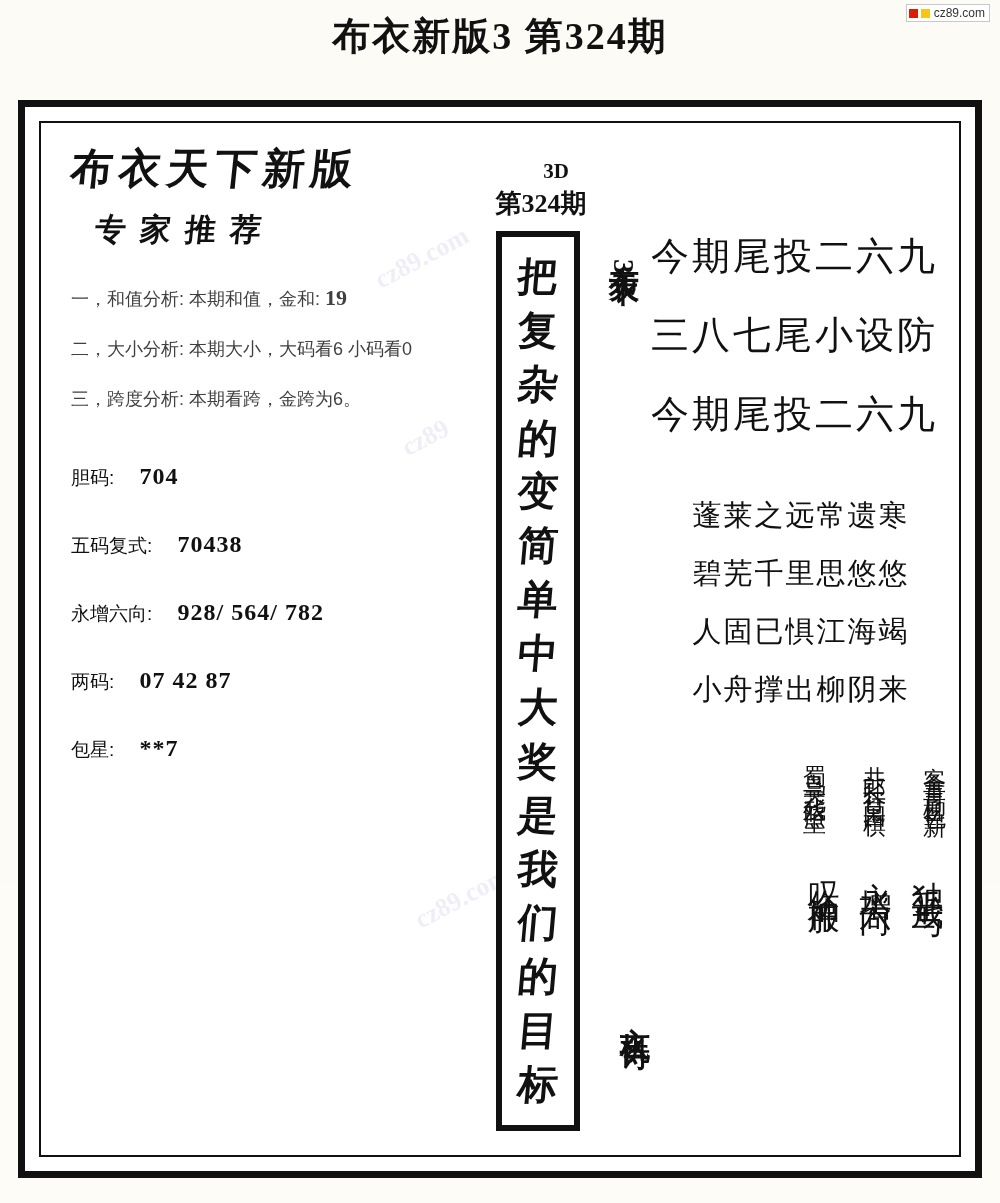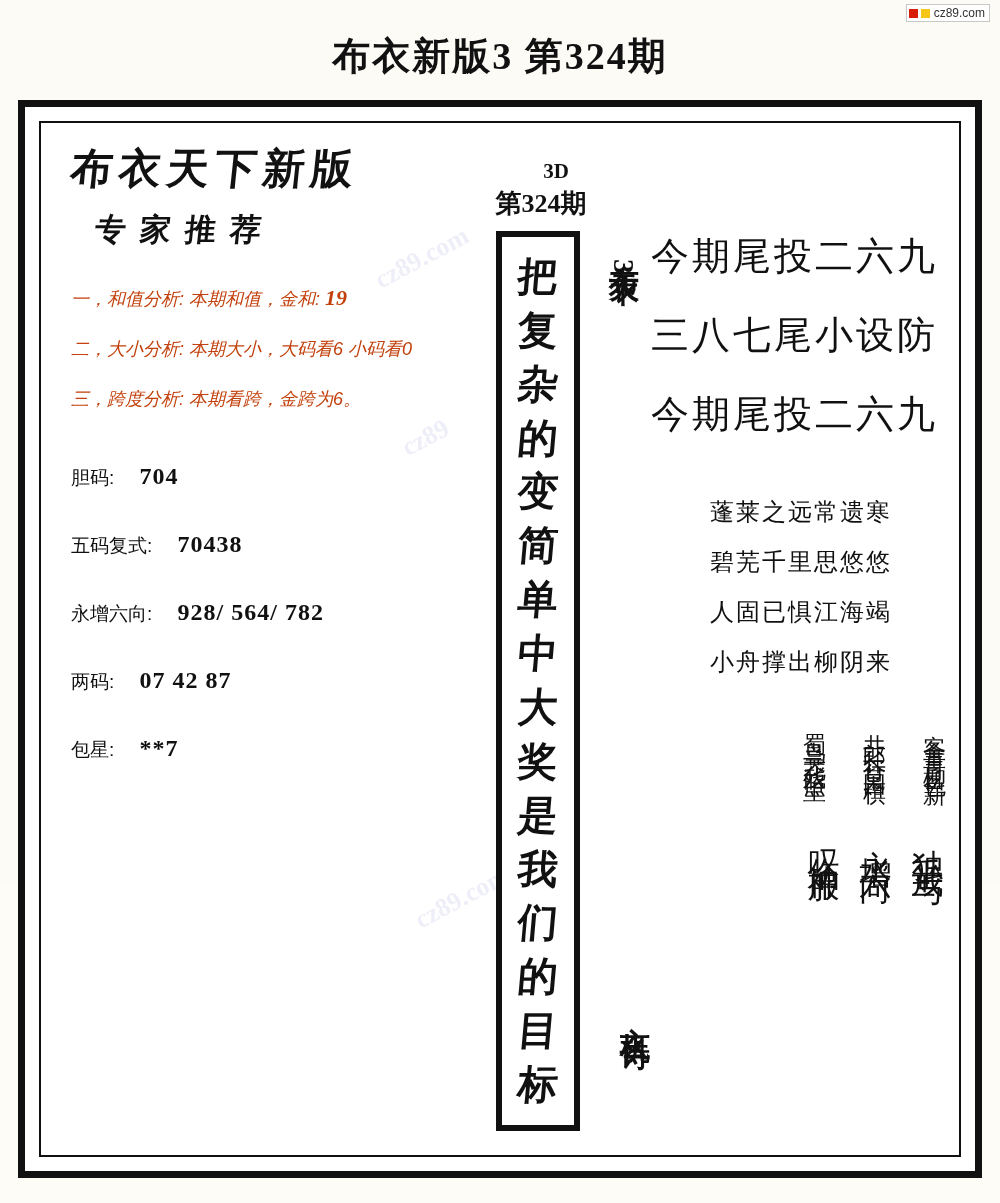--- a/index.html
+++ b/index.html
@@ -45,21 +45,21 @@
   }
   .badge .sq2 {
     width: 9px;
     height: 9px;
     background: #f5c518;
     margin-right: 4px;
     display: inline-block;
   }
   .title {
     position: absolute;
-    top: 31px;
+    top: 11px;
     left: 0;
     width: 1000px;
     text-align: center;
     font-family: "Liberation Serif", serif;
     font-weight: bold;
     font-size: 38px;
     letter-spacing: 2px;
     color: #111;
   }
   .outer-frame {
@@ -106,25 +106,24 @@
     color: #111;
     transform: skewX(-6deg);
     margin-top: 12px;
     margin-left: 24px;
   }
   .analysis {
     margin-top: 34px;
   }
   .analysis .row {
     font-size: 18px;
-    color: #c2410c;
+    color: #404040;
     margin-bottom: 26px;
     font-family: "Liberation Sans", sans-serif;
     white-space: nowrap;
-    font-style: italic;
   }
   .analysis .row .num {
     font-family: "Liberation Serif", serif;
     font-weight: bold;
     font-size: 22px;
   }
   .picks {
     margin-top: 52px;
   }
   .picks .prow {
@@ -234,21 +233,21 @@
     letter-spacing: 1px;
     color: #111;
     margin-top: 6px;
     white-space: nowrap;
   }
   .poem {
     margin-top: 56px;
   }
   .poem div {
     font-family: "Liberation Serif", serif;
-    font-size: 24px;
+    font-size: 29px;
     letter-spacing: 2px;
     color: #111;
     margin-bottom: 18px;
     white-space: nowrap;
     text-align: center;
   }
   .vgrid {
     margin-top: 38px;
     display: flex;
     flex-direction: row-reverse;

